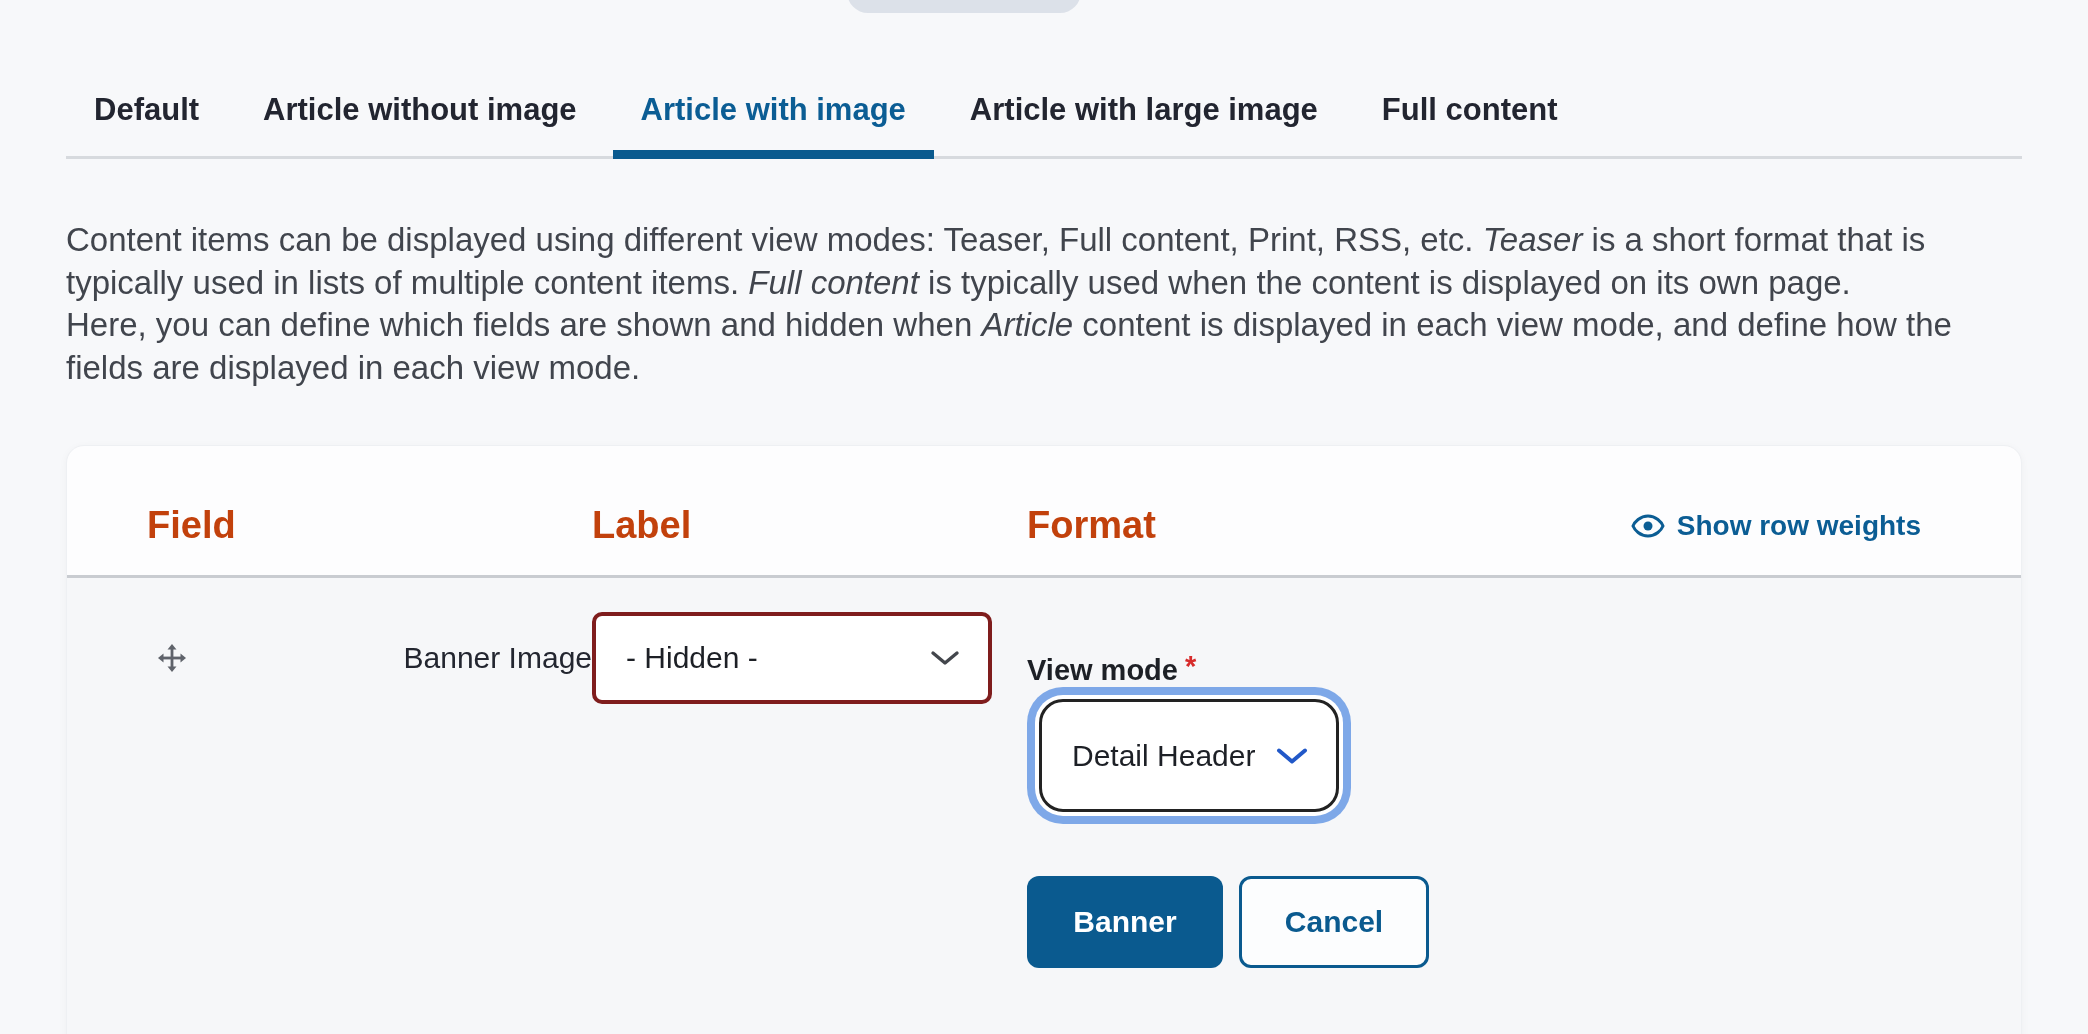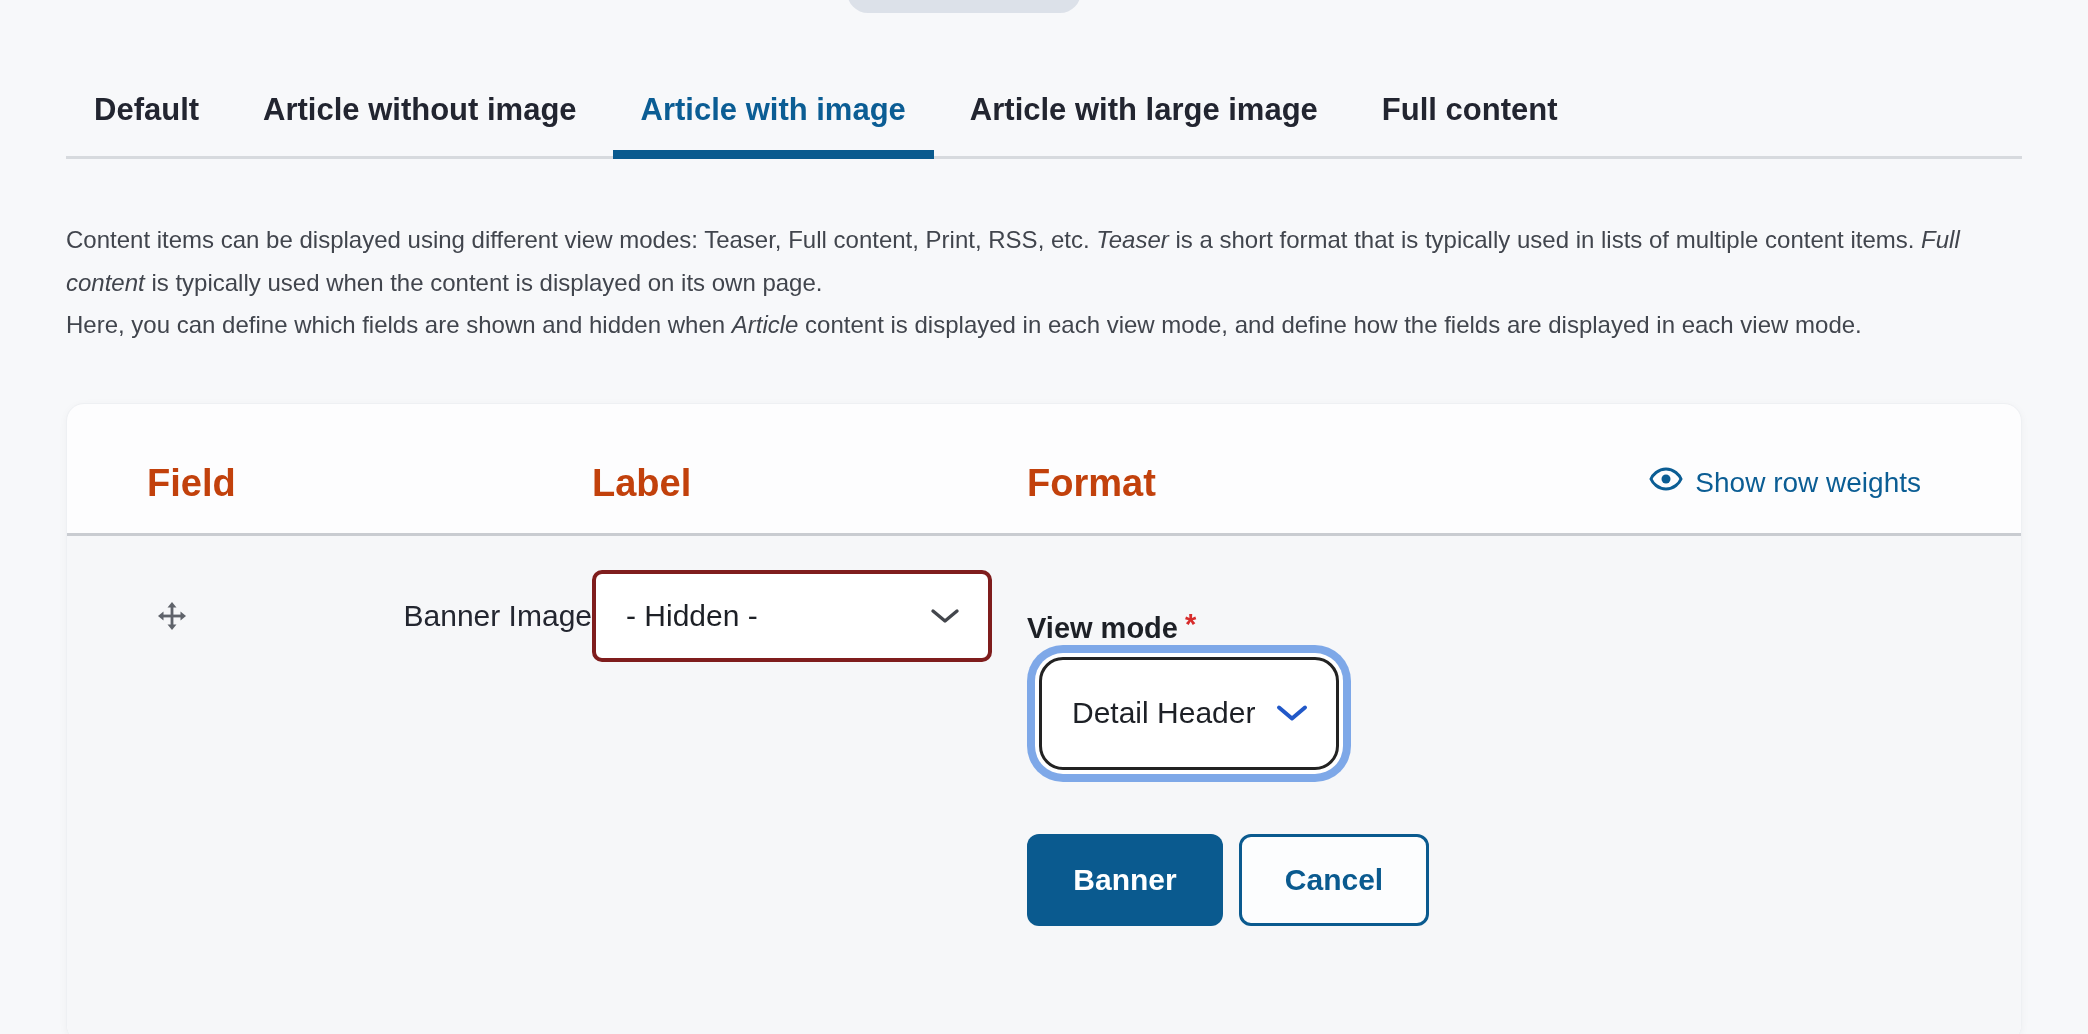--- a/index.html
+++ b/index.html
@@ -45,21 +45,21 @@
     content: "";
     position: absolute; left: 0; right: 0; bottom: -3px;
     height: 9px;
     background: #0a5a8e;
   }
 
   
   .intro {
     margin: 60px 66px 0;
     max-width: 1956px;
-    font-size: 24px;
+    font-size: 33px;
     line-height: 42.5px;
     color: #41454d;
   }
   .intro .italic { font-style: italic; }
 
   
   .card {
     margin: 56px 66px 0;
     height: 640px;
     background: #fdfdfe;
@@ -74,24 +74,24 @@
     align-items: center;
     padding: 58px 100px 28px 80px;
     border-bottom: 3px solid #c9ccd1;
   }
   .th {
     font-size: 38px;
     font-weight: 700;
     color: #c2410c;
   }
   .weights-link {
-    display: flex; align-items: flex-start; gap: 12px;
+    display: flex; align-items: center; gap: 12px;
     color: #0b5d94;
     font-size: 28px;
-    font-weight: 400;
+    font-weight: 700;
     cursor: pointer;
     text-decoration: none;
     white-space: nowrap;
   }
 
   .trow {
     display: grid;
     grid-template-columns: 438px 435px 1fr;
     padding: 34px 100px 160px 87px;
     background: #f6f7f9;

